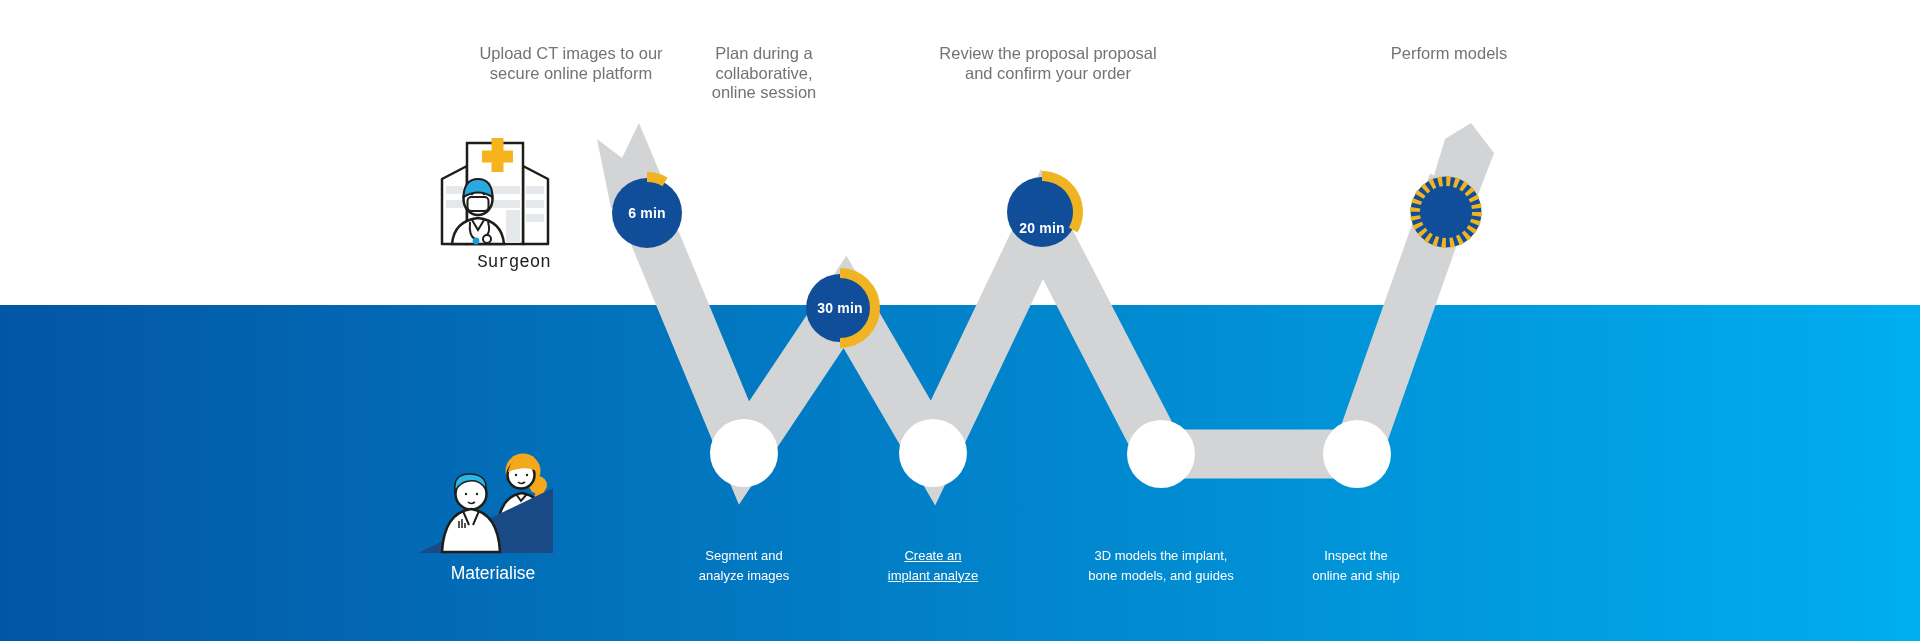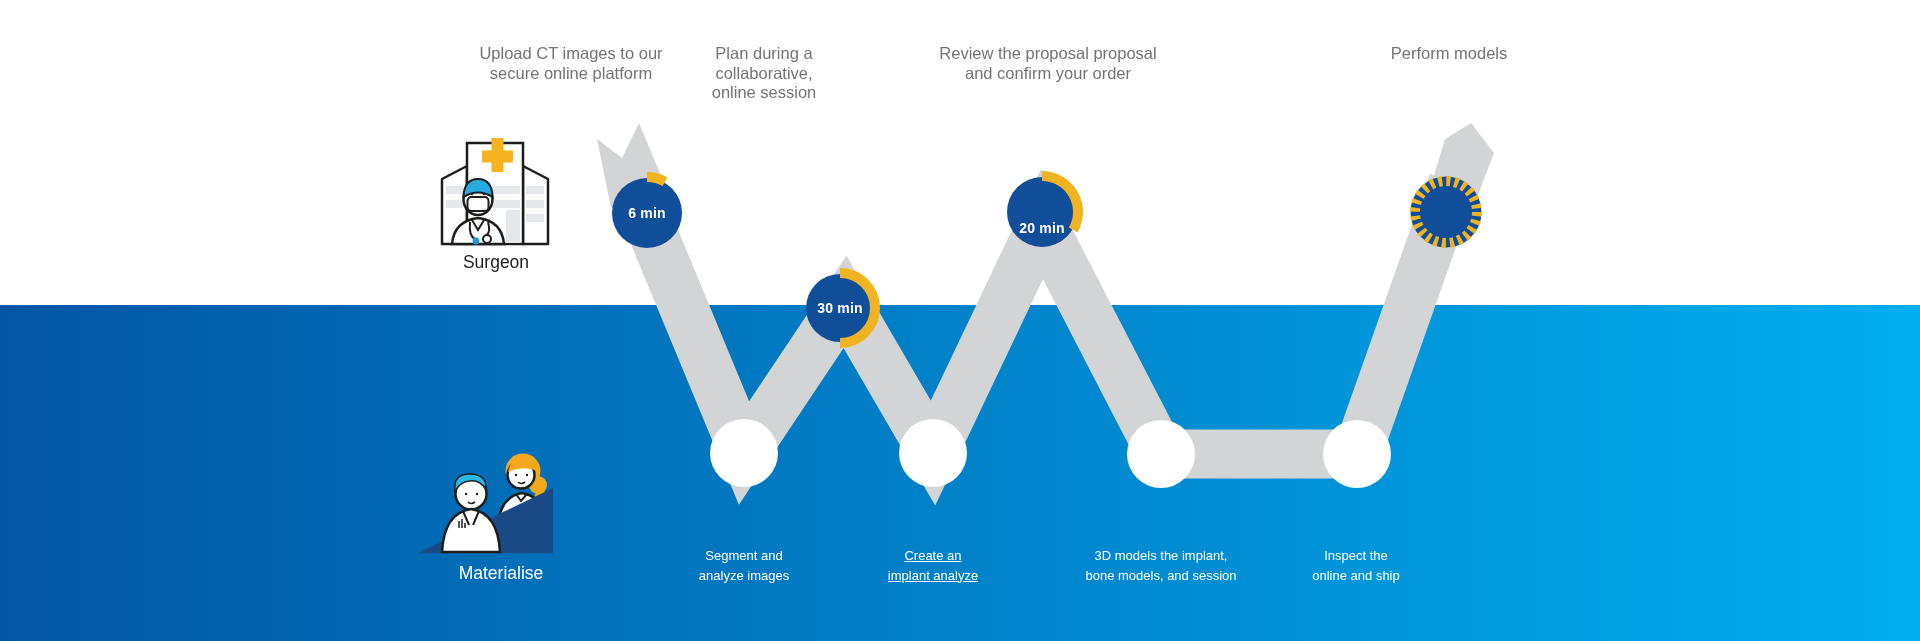--- a/index.html
+++ b/index.html
@@ -150,25 +150,25 @@
 <div class="blabel" style="left:744px;">
   <div>Segment and</div>
   <div>analyze images</div>
 </div>
 <div class="blabel" style="left:933px;text-decoration:underline;">
   <div>Create an</div>
   <div>implant analyze</div>
 </div>
 <div class="blabel" style="left:1161px;">
   <div>3D models the implant,</div>
-  <div>bone models, and session</div>
+  <div>bone models, and guides</div>
 </div>
 <div class="blabel" style="left:1356px;">
   <div>Inspect the</div>
   <div>online and ship</div>
 </div>
 
-<div class="actor-label dark" style="left:496px;top:252px;">Surgeon</div>
-<div class="actor-label light" style="left:493px;top:563px;margin-left:8px;">Materialise</div>
+<div class="actor-label dark" style="left:514px;top:252px;font-family:Liberation Mono, monospace;">Surgeon</div>
+<div class="actor-label light" style="left:493px;top:563px;">Materialise</div>
 
 <div class="badge-label" style="left:647px;top:213px;">6 min</div>
 <div class="badge-label" style="left:840px;top:308px;text-align:right;">30 min</div>
 <div class="badge-label" style="left:1042px;top:196px;margin-top:32px;">20 min</div>
 
 </body></html>

